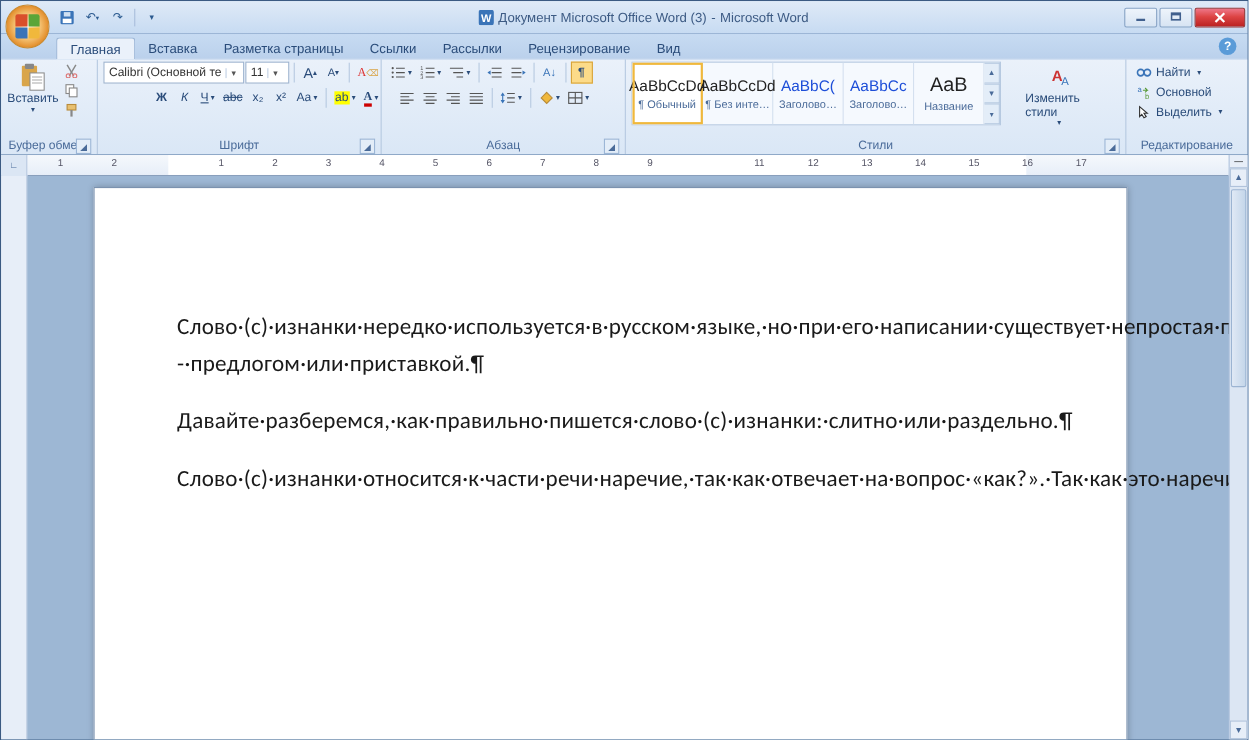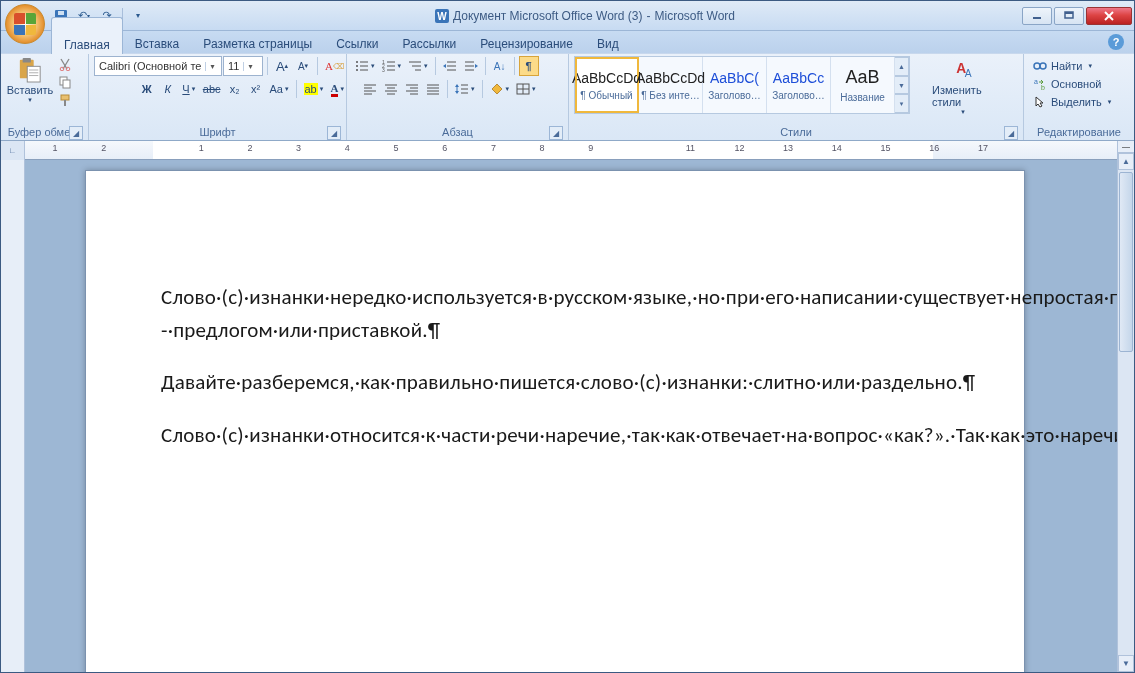--- a/index.html
+++ b/index.html
@@ -20,21 +20,21 @@
   .qat-sep { width:1px; height:16px; background:#a8bedb; margin:0 2px; }
 
   .titletext { flex: 1; text-align: center; color: #3d5b84; font-size: 12px; display:flex; align-items:center; justify-content:center; gap:4px;}
   .win-controls { display: flex; }
   .win-btn { width: 30px; height: 18px; border: 1px solid #8aa5c6; background: linear-gradient(#eef4fb,#d7e4f3); margin-right: 2px; display: flex; align-items: center; justify-content: center; font-size:10px; color:#41608e; border-radius:2px;}
   .win-btn.close { width: 46px; background: linear-gradient(#e78 0%, #d44 45%, #b22 100%); color:#fff; border-color:#933;}
   .win-btn.max svg, .win-btn.min svg { }
 
   
   .tabs { display: flex; align-items: flex-end; height: 22px; padding-left: 50px; background: linear-gradient(#c7dbf2,#bbd1ec); position: relative; }
-  .tab { padding: 20px 12px 2px; font-size: 12px; color: #2a4c7a; cursor: pointer; }
+  .tab { padding: 3px 12px 2px; font-size: 12px; color: #2a4c7a; cursor: pointer; }
   .tab.active { background: #eaf1fa; border: 1px solid #9cb6d6; border-bottom: none; border-radius: 3px 3px 0 0; position: relative; bottom: -1px; }
   .help-icon { margin-left: auto; margin-right: 10px; width:16px;height:16px;border-radius:50%;background:#5a9bd8;color:#fff;display:flex;align-items:center;justify-content:center;font-weight:bold;font-size:11px; align-self:center;}
 
   
   .ribbon { display: flex; height: 88px; background: linear-gradient(#eaf1fa, #dae7f6); border-bottom: 1px solid #8fa9c8; border-top:1px solid #c8d8ed;}
   .group { border-right: 1px solid #b6c9e0; padding: 2px 5px 0; display: flex; flex-direction: column; }
   .group-body { flex: 1; display: flex; align-items: flex-start; }
   .group-label { text-align: center; font-size: 11px; color: #4a6b99; padding: 1px 0 2px; position: relative; }
   .dlauncher { position: absolute; right: 0; bottom: 0; width: 14px; height: 14px; border: 1px solid #9cb6d6; background: #e3edf8; font-size: 8px; display:flex; align-items:center; justify-content:center; color:#4a6b99;}
 

